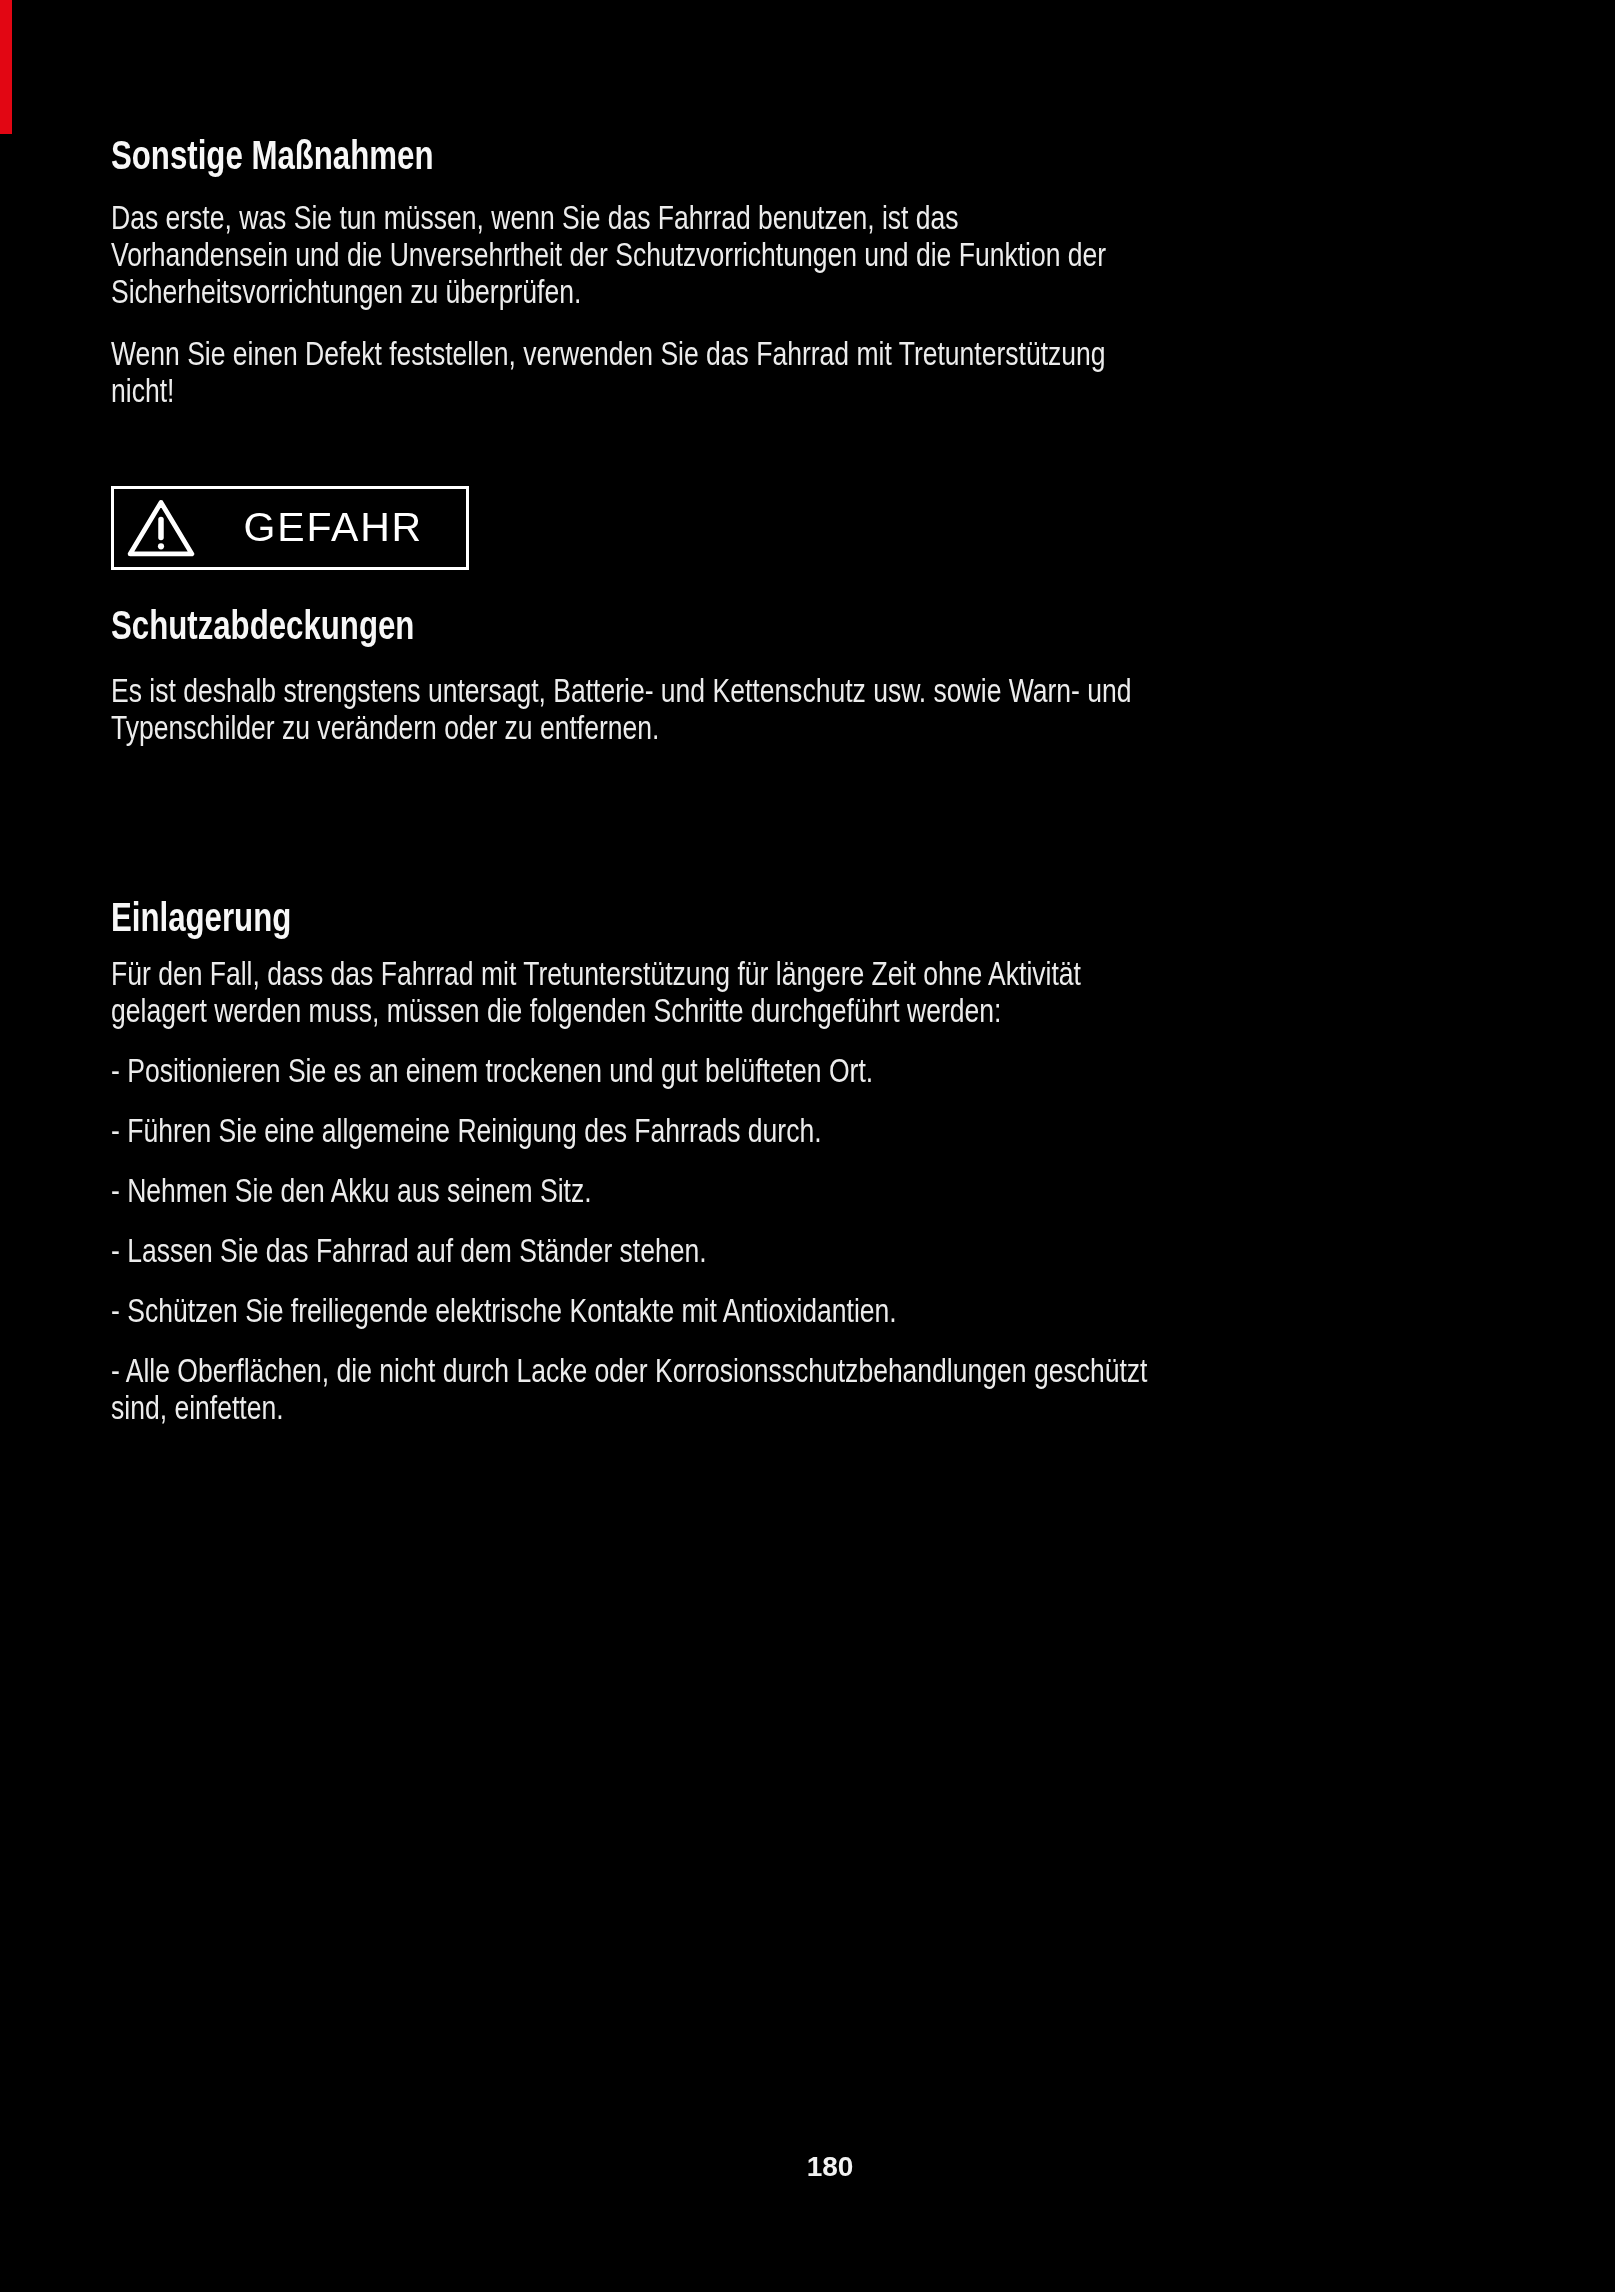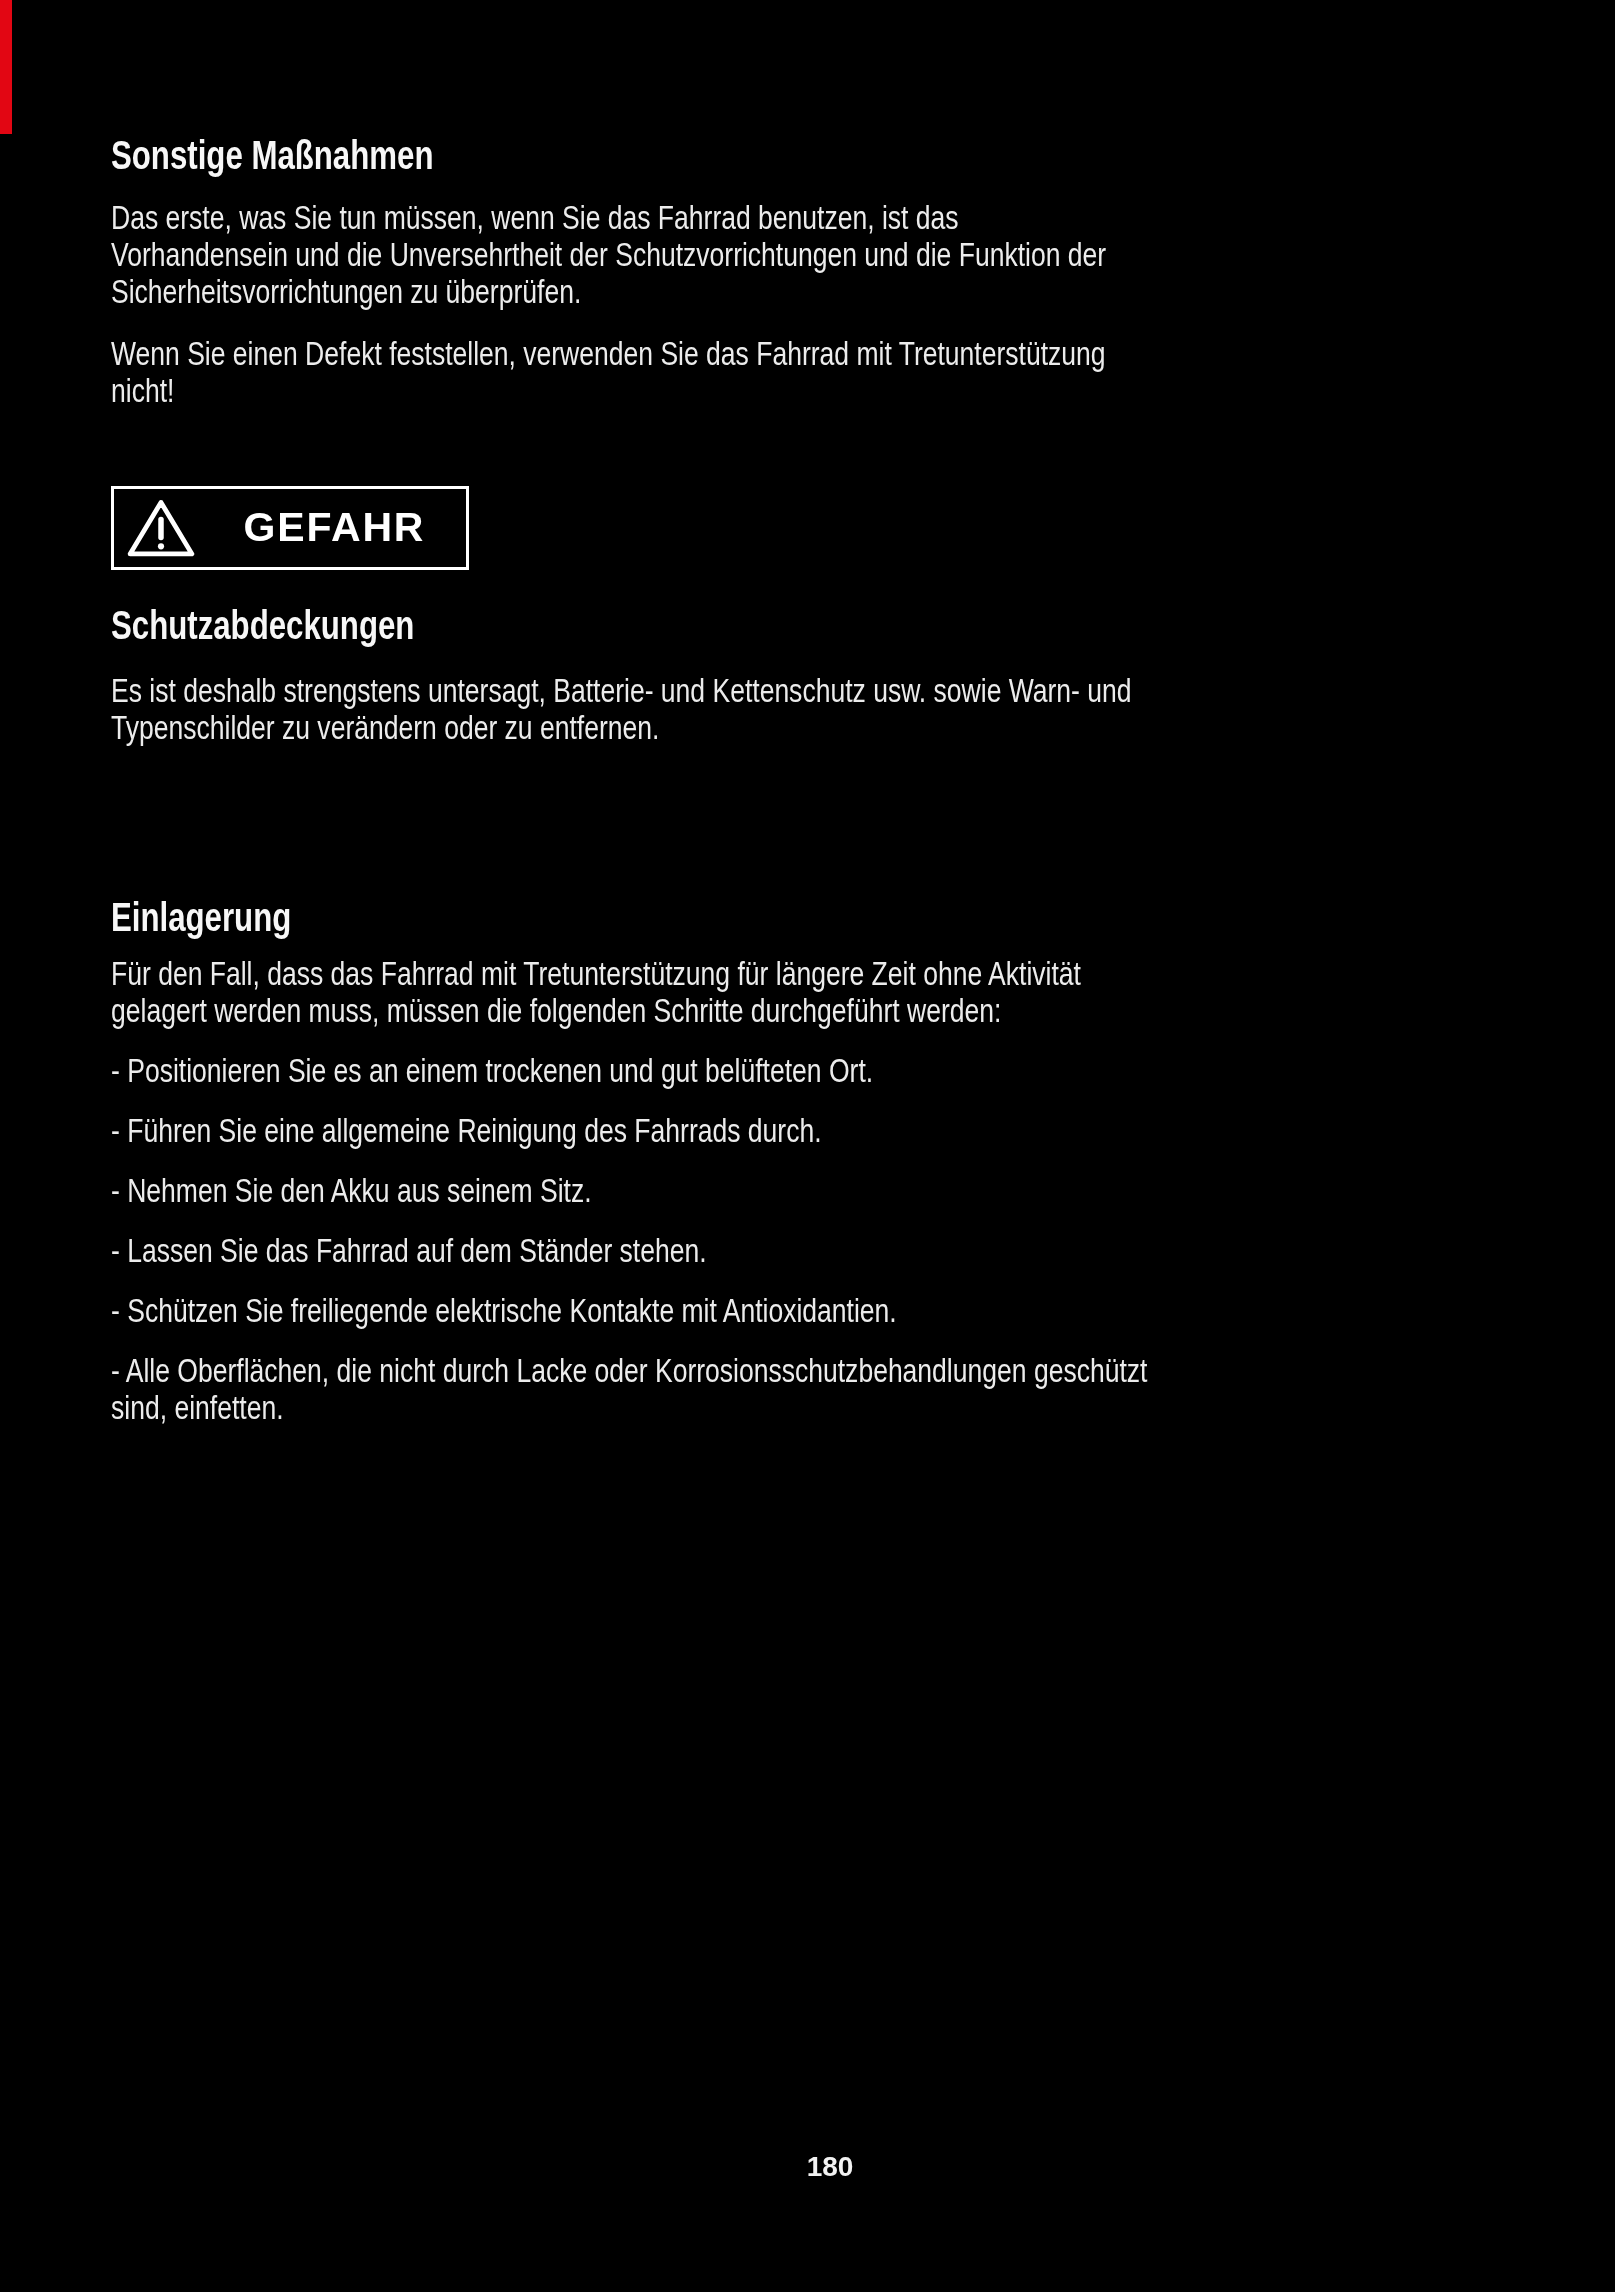--- a/index.html
+++ b/index.html
@@ -68,21 +68,21 @@
     align-items: center;
   }
   .warning-triangle {
     margin-left: 11.6px;
     display: block;
     flex: 0 0 auto;
   }
   .danger-label {
     margin-left: 48px;
     font-size: 41px;
-    font-weight: 700;
+    font-weight: 400;
     letter-spacing: 1.8px;
     color: #ffffff;
     line-height: 1;
     padding-bottom: 1.8px;
   }
   .page-number {
     position: absolute;
     left: 0; top: 2151px;
     width: 100%;
     text-align: center;

